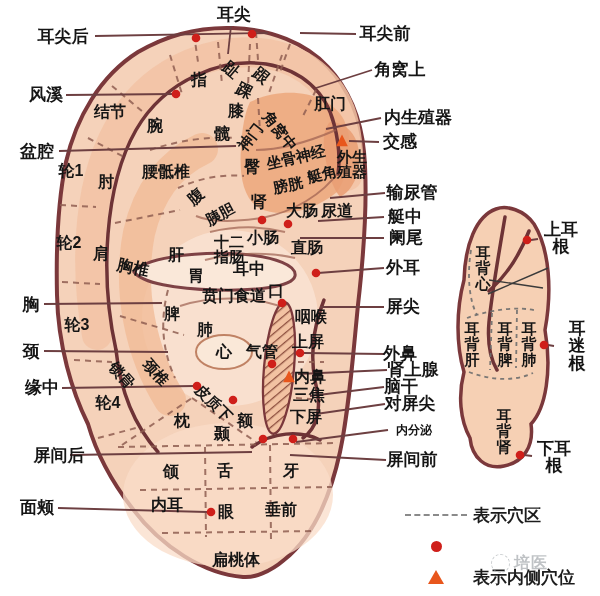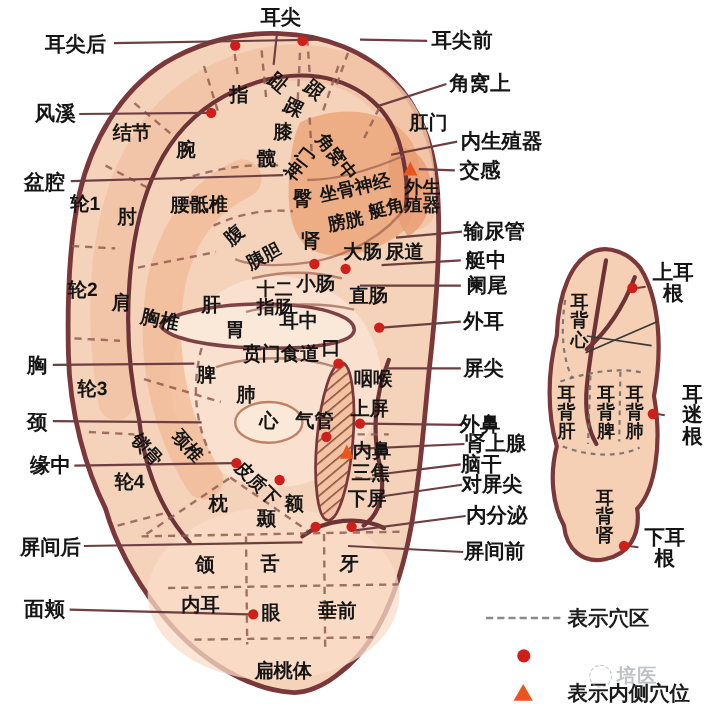--- a/index.html
+++ b/index.html
@@ -167,21 +167,21 @@
       <span class="lbl" style="left: 199px; top: 80px; font-size: 16px; transform: translate(-50%, -50%) rotate(0deg);">指</span>
       <span class="lbl" style="left: 231px; top: 70px; font-size: 16px; transform: translate(-50%, -50%) rotate(40deg);">趾</span>
       <span class="lbl" style="left: 261px; top: 76px; font-size: 16px; transform: translate(-50%, -50%) rotate(40deg);">跟</span>
       <span class="lbl" style="left: 244px; top: 91px; font-size: 16px; transform: translate(-50%, -50%) rotate(28deg);">踝</span>
       <span class="lbl" style="left: 236px; top: 111px; font-size: 16px; transform: translate(-50%, -50%) rotate(0deg);">膝</span>
       <span class="lbl" style="left: 110px; top: 112px; font-size: 16px; transform: translate(-50%, -50%) rotate(0deg);">结节</span>
       <span class="lbl" style="left: 155px; top: 126px; font-size: 16px; transform: translate(-50%, -50%) rotate(0deg);">腕</span>
       <span class="lbl" style="left: 222px; top: 134px; font-size: 16px; transform: translate(-50%, -50%) rotate(0deg);">髋</span>
       <span class="lbl" style="left: 280px; top: 131px; font-size: 15px; transform: translate(-50%, -50%) rotate(52deg);">角窝中</span>
       <span class="lbl" style="left: 250px; top: 137px; font-size: 15px; transform: translate(-50%, -50%) rotate(-52deg);">神门</span>
-      <span class="lbl" style="left: 330px; top: 104px; font-size: 16px; transform: translate(-50%, -50%) rotate(0deg); margin-left: 27px;">肛门</span>
+      <span class="lbl" style="left: 330px; top: 104px; font-size: 16px; transform: translate(-50%, -50%) rotate(0deg);">肛门</span>
       <span class="lbl" style="left: 166px; top: 172px; font-size: 16px; transform: translate(-50%, -50%) rotate(0deg);">腰骶椎</span>
       <span class="lbl" style="left: 196px; top: 197px; font-size: 16px; transform: translate(-50%, -50%) rotate(-40deg);">腹</span>
       <span class="lbl" style="left: 252px; top: 167px; font-size: 16px; transform: translate(-50%, -50%) rotate(0deg);">臀</span>
       <span class="lbl" style="left: 296px; top: 157px; font-size: 15px; transform: translate(-50%, -50%) rotate(-13deg);">坐骨神经</span>
       <span class="lbl" style="left: 288px; top: 185px; font-size: 15px; transform: translate(-50%, -50%) rotate(-11deg);">膀胱</span>
       <span class="lbl" style="left: 322px; top: 174px; font-size: 15px; transform: translate(-50%, -50%) rotate(-14deg);">艇角</span>
       <span class="lbl" style="left: 352px; top: 164px; font-size: 15px; transform: translate(-50%, -50%) rotate(0deg);">外生
 殖器</span>
       <span class="lbl" style="left: 220px; top: 214px; font-size: 15px; transform: translate(-50%, -50%) rotate(-28deg);">胰胆</span>
       <span class="lbl" style="left: 259px; top: 202px; font-size: 16px; transform: translate(-50%, -50%) rotate(0deg);">肾</span>
@@ -224,54 +224,54 @@
       <span class="lbl" style="left: 167px; top: 505px; font-size: 16px; transform: translate(-50%, -50%) rotate(0deg);">内耳</span>
       <span class="lbl" style="left: 226px; top: 512px; font-size: 16px; transform: translate(-50%, -50%) rotate(0deg);">眼</span>
       <span class="lbl" style="left: 281px; top: 510px; font-size: 16px; transform: translate(-50%, -50%) rotate(0deg);">垂前</span>
       <span class="lbl" style="left: 236px; top: 560px; font-size: 16px; transform: translate(-50%, -50%) rotate(0deg);">扁桃体</span>
       <span class="lbl" style="left: 63px; top: 37px; font-size: 17px; transform: translate(-50%, -50%) rotate(0deg);">耳尖后</span>
       <span class="lbl" style="left: 46px; top: 95px; font-size: 17px; transform: translate(-50%, -50%) rotate(0deg);">风溪</span>
       <span class="lbl" style="left: 37px; top: 152px; font-size: 17px; transform: translate(-50%, -50%) rotate(0deg);">盆腔</span>
       <span class="lbl" style="left: 31px; top: 305px; font-size: 17px; transform: translate(-50%, -50%) rotate(0deg);">胸</span>
       <span class="lbl" style="left: 31px; top: 352px; font-size: 17px; transform: translate(-50%, -50%) rotate(0deg);">颈</span>
       <span class="lbl" style="left: 42px; top: 388px; font-size: 17px; transform: translate(-50%, -50%) rotate(0deg);">缘中</span>
-      <span class="lbl" style="left: 42px; top: 456px; font-size: 17px; transform: translate(-50%, -50%) rotate(0deg);">屏间后</span>
+      <span class="lbl" style="left: 59px; top: 456px; font-size: 17px; transform: translate(-50%, -50%) rotate(0deg);">屏间后</span>
       <span class="lbl" style="left: 37px; top: 508px; font-size: 17px; transform: translate(-50%, -50%) rotate(0deg);">面颊</span>
       <span class="lbl" style="left: 234px; top: 15px; font-size: 17px; transform: translate(-50%, -50%) rotate(0deg);">耳尖</span>
       <span class="lbl" style="left: 385px; top: 34px; font-size: 17px; transform: translate(-50%, -50%) rotate(0deg);">耳尖前</span>
       <span class="lbl" style="left: 400px; top: 70px; font-size: 17px; transform: translate(-50%, -50%) rotate(0deg);">角窝上</span>
       <span class="lbl" style="left: 418px; top: 118px; font-size: 17px; transform: translate(-50%, -50%) rotate(0deg);">内生殖器</span>
       <span class="lbl" style="left: 400px; top: 142px; font-size: 17px; transform: translate(-50%, -50%) rotate(0deg);">交感</span>
       <span class="lbl" style="left: 412px; top: 193px; font-size: 17px; transform: translate(-50%, -50%) rotate(0deg);">输尿管</span>
       <span class="lbl" style="left: 405px; top: 217px; font-size: 17px; transform: translate(-50%, -50%) rotate(0deg);">艇中</span>
       <span class="lbl" style="left: 406px; top: 238px; font-size: 17px; transform: translate(-50%, -50%) rotate(0deg);">阑尾</span>
       <span class="lbl" style="left: 403px; top: 268px; font-size: 17px; transform: translate(-50%, -50%) rotate(0deg);">外耳</span>
       <span class="lbl" style="left: 403px; top: 307px; font-size: 17px; transform: translate(-50%, -50%) rotate(0deg);">屏尖</span>
       <span class="lbl" style="left: 400px; top: 354px; font-size: 17px; transform: translate(-50%, -50%) rotate(0deg);">外鼻</span>
       <span class="lbl" style="left: 413px; top: 370px; font-size: 17px; transform: translate(-50%, -50%) rotate(0deg);">肾上腺</span>
       <span class="lbl" style="left: 401px; top: 387px; font-size: 17px; transform: translate(-50%, -50%) rotate(0deg);">脑干</span>
       <span class="lbl" style="left: 410px; top: 404px; font-size: 17px; transform: translate(-50%, -50%) rotate(0deg);">对屏尖</span>
-      <span class="lbl" style="left: 414px; top: 430px; font-size: 17px; transform: translate(-50%, -50%) rotate(0deg);">内分泌</span>
+      <span class="lbl" style="left: 414px; top: 430px; font-size: 12px; transform: translate(-50%, -50%) rotate(0deg);">内分泌</span>
       <span class="lbl" style="left: 412px; top: 460px; font-size: 17px; transform: translate(-50%, -50%) rotate(0deg);">屏间前</span>
       <span class="lbl" style="left: 483px; top: 268px; font-size: 15px; transform: translate(-50%, -50%) rotate(0deg);">耳
 背
 心</span>
       <span class="lbl" style="left: 472px; top: 344px; font-size: 15px; transform: translate(-50%, -50%) rotate(0deg);">耳
 背
 肝</span>
       <span class="lbl" style="left: 505px; top: 344px; font-size: 15px; transform: translate(-50%, -50%) rotate(0deg);">耳
 背
 脾</span>
       <span class="lbl" style="left: 529px; top: 344px; font-size: 15px; transform: translate(-50%, -50%) rotate(0deg);">耳
 背
 肺</span>
       <span class="lbl" style="left: 504px; top: 431px; font-size: 15px; transform: translate(-50%, -50%) rotate(0deg);">耳
 背
 肾</span>
-      <span class="lbl" style="left: 561px; top: 238px; font-size: 17px; transform: translate(-50%, -50%) rotate(0deg); font-family: Liberation Mono, monospace;">上耳根</span>
+      <span class="lbl" style="left: 561px; top: 238px; font-size: 17px; transform: translate(-50%, -50%) rotate(0deg);">上耳根</span>
       <span class="lbl" style="left: 577px; top: 346px; font-size: 17px; transform: translate(-50%, -50%) rotate(0deg);">耳迷根</span>
       <span class="lbl" style="left: 554px; top: 457px; font-size: 17px; transform: translate(-50%, -50%) rotate(0deg);">下耳根</span>
     </div>
 
   <div class="legend">
     <div class="legend-row">
       <span class="lg-marker">
           <span class="lg-dash"></span>
         </span>
       <span class="lg-t">表示穴区</span>

